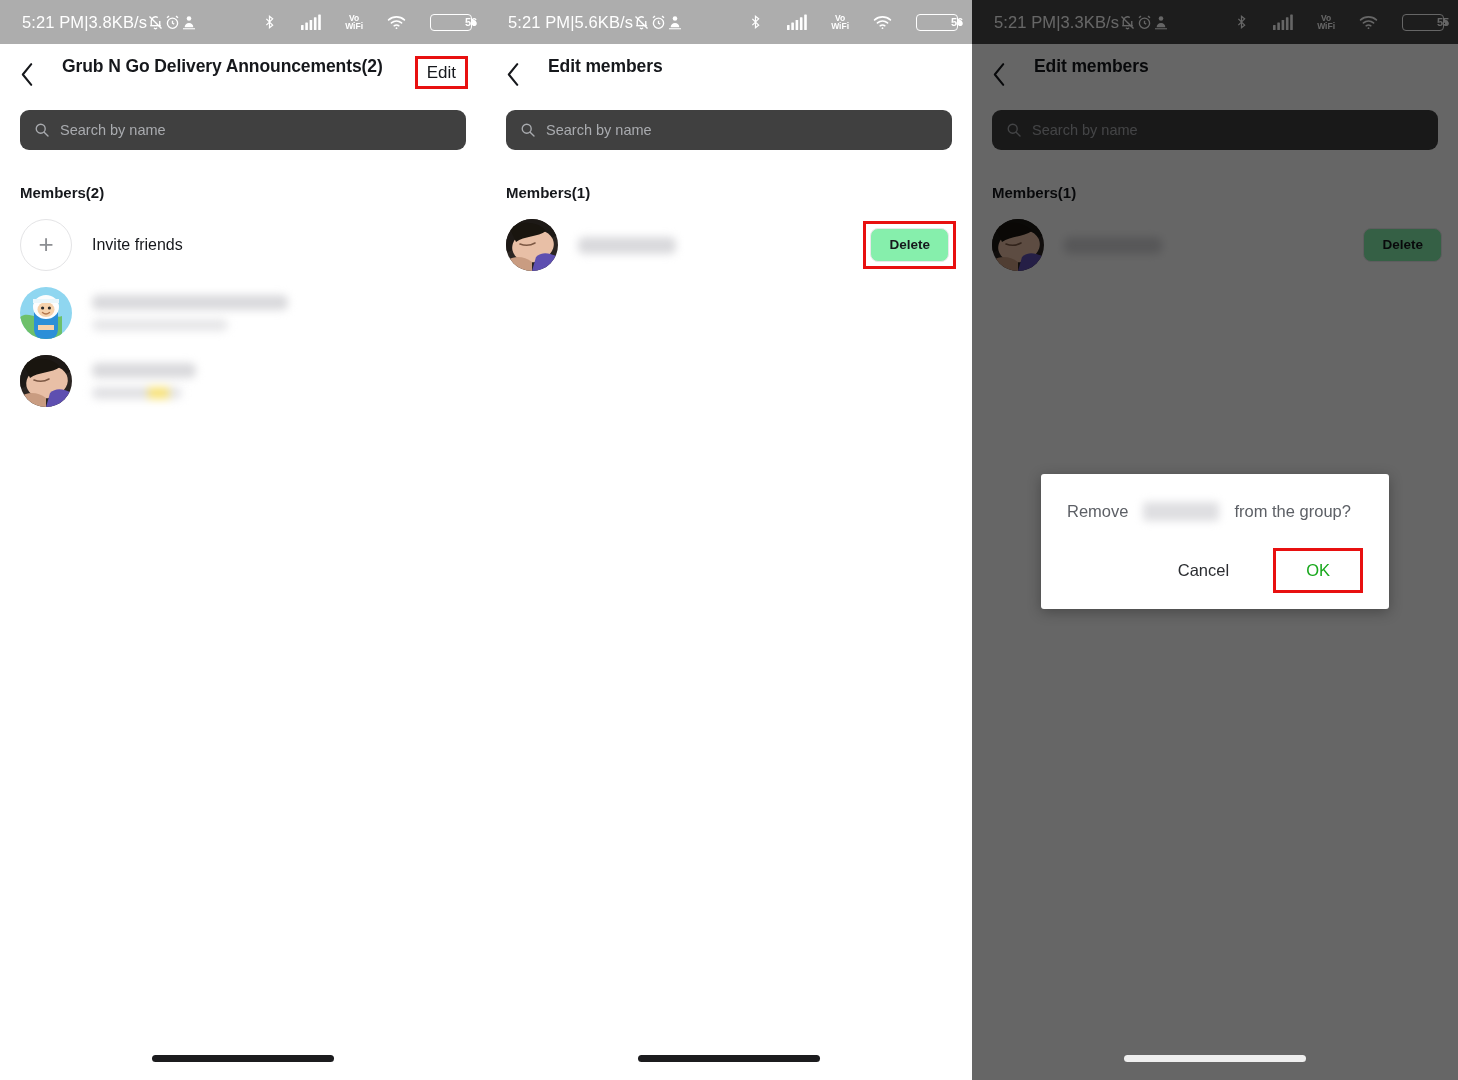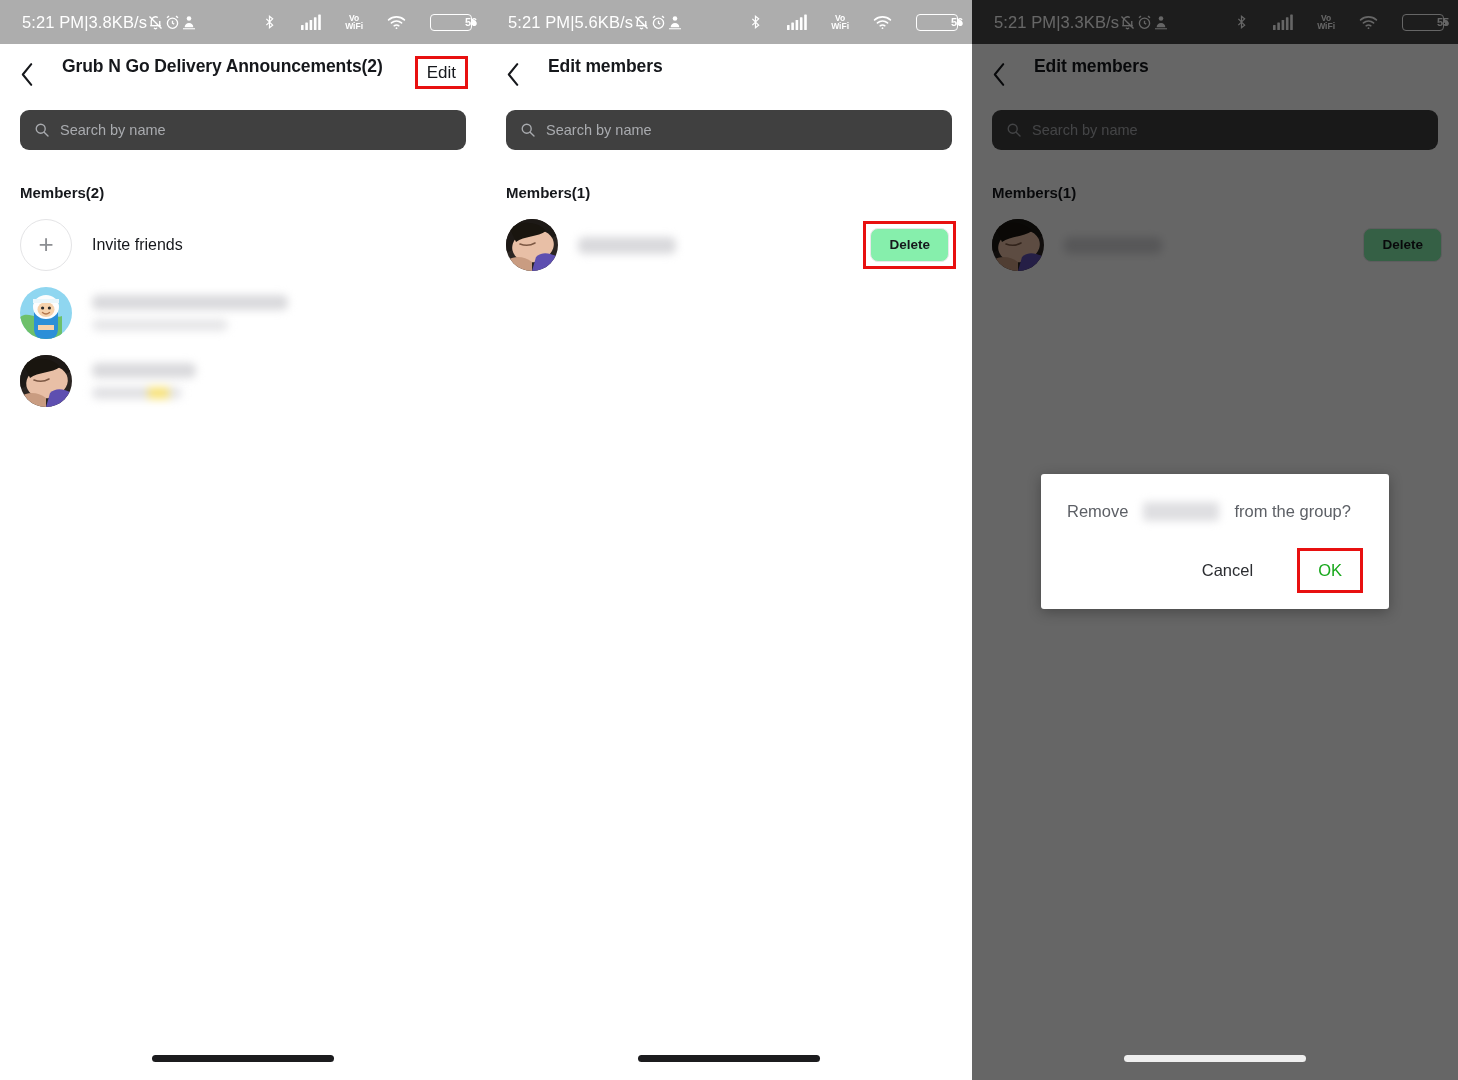--- a/index.html
+++ b/index.html
@@ -183,21 +183,21 @@
     display: flex; align-items: center; justify-content: flex-end;
     gap: 30px; padding-bottom: 6px;
   }
   .dlg-btn {
     background: none; border: 0; font-family: inherit;
     font-size: 16.5px; color: #2b2d31; cursor: pointer;
     padding: 8px 14px; line-height: 1;
   }
   .ok-wrap {
     border: 3px solid #e81010;
-    padding: 3px 6px;
+    padding: 3px 18px;
     display: inline-flex; align-items: center; justify-content: center;
   }
   .dlg-btn.ok { color: #18a81c; font-weight: 400; padding: 8px 12px; }
 </style>
 </head>
 <body>
 
 <div class="screens">
 
   <div class="panel">

